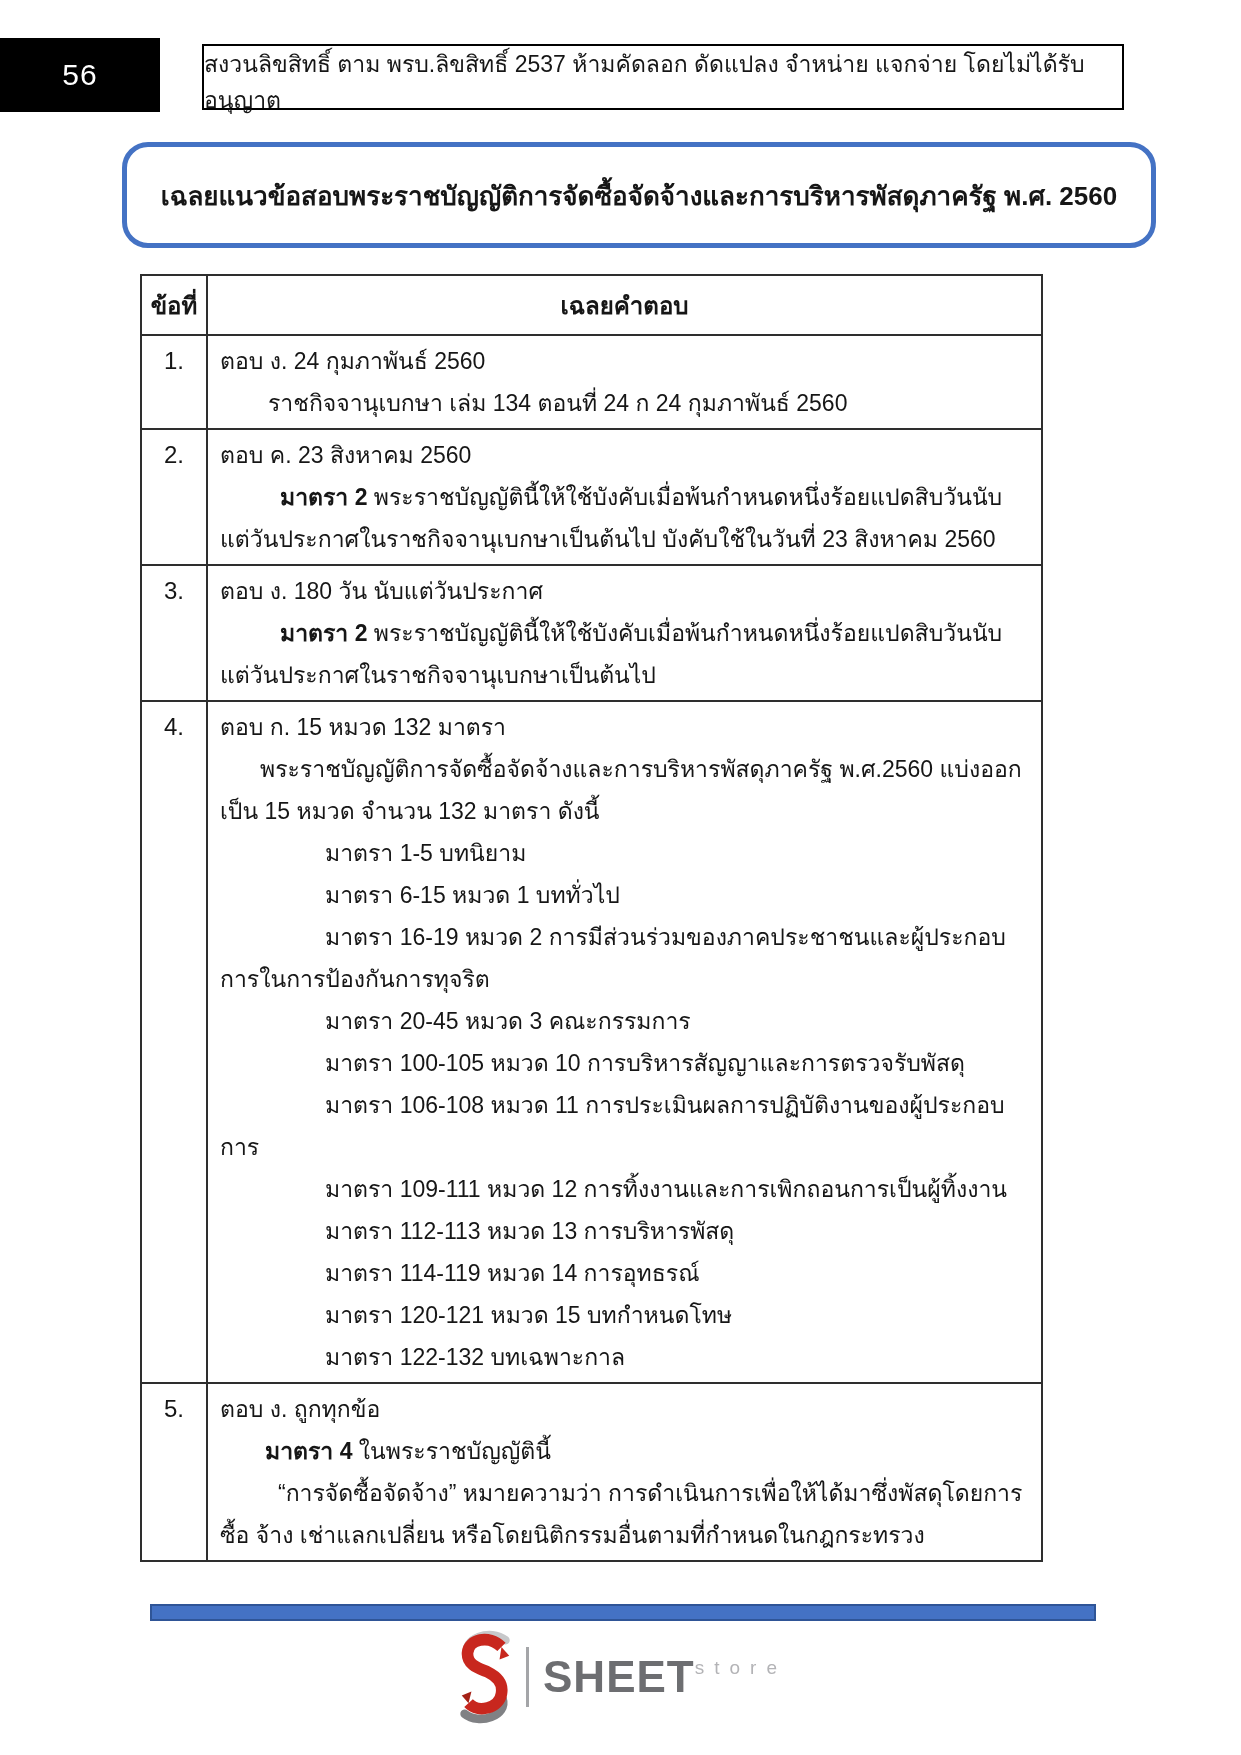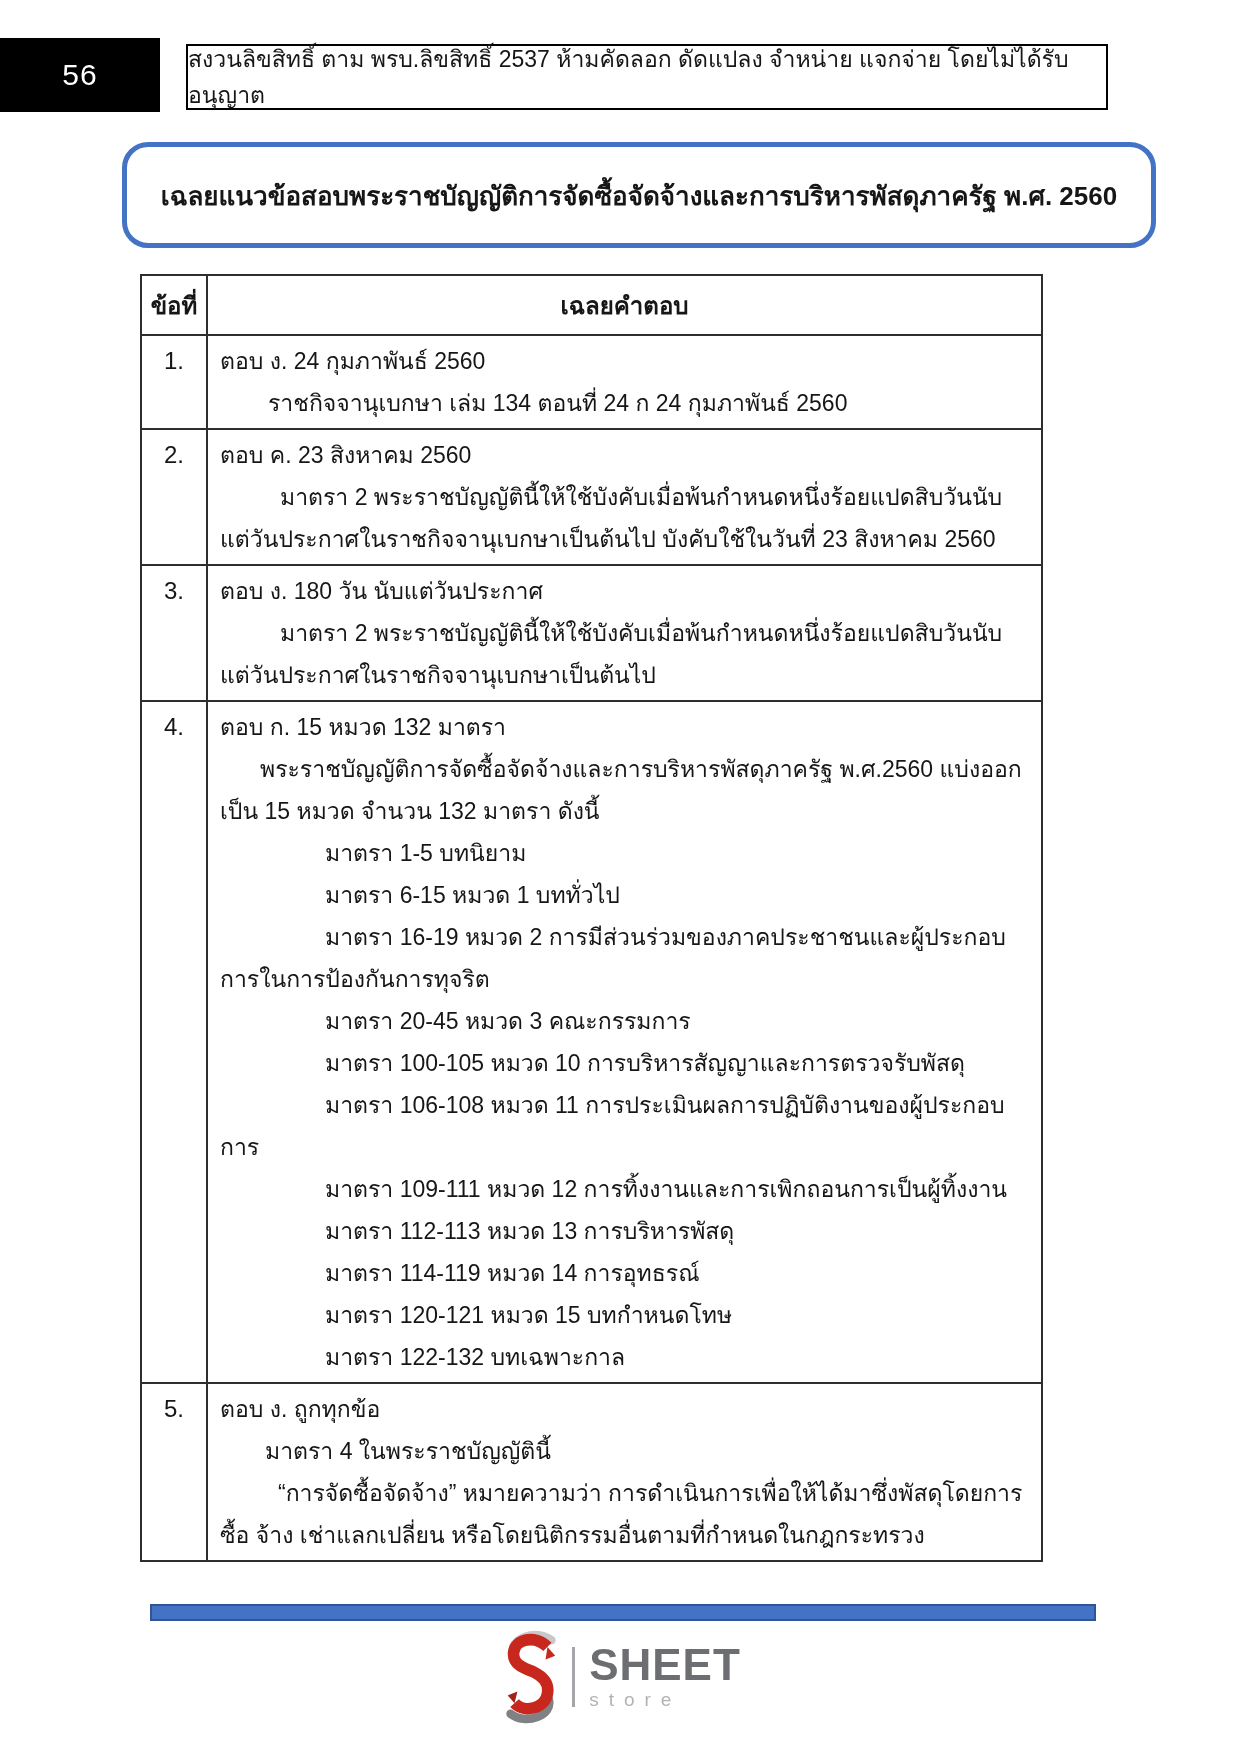--- a/index.html
+++ b/index.html
@@ -8,22 +8,22 @@
     font-family:"Liberation Sans","DejaVu Sans",sans-serif;color:#161616;
     overflow:hidden;
   }
   
   .pageno-box{
     position:absolute;left:0;top:38px;width:160px;height:74px;background:#000;
     color:#fff;display:flex;align-items:center;justify-content:center;
     font-size:30px;letter-spacing:1px;
   }
   .copyright-box{
-    position:absolute;left:186px;top:44px;width:918px;height:62px;
-    border:2px solid #000;display:flex;align-items:center;justify-content:center;
+    position:absolute;left:202px;top:44px;width:918px;height:62px;
+    border:2px solid #000;display:flex;align-items:flex-start;justify-content:center;
     font-size:23px;background:#fff;
   }
   
   .title-box{
     position:absolute;left:122px;top:142px;width:1034px;height:106px;
     box-sizing:border-box;border:5px solid #4472C4;border-radius:26px;
     display:flex;align-items:center;justify-content:center;background:#fff;
   }
   .title-box .title-text{font-size:26px;font-weight:bold;text-align:center;padding:0 20px;}
   
@@ -39,40 +39,40 @@
     height:60px;font-size:24px;font-weight:bold;text-align:center;
     vertical-align:middle;padding:4px;
   }
   td.qno{
     vertical-align:top;text-align:center;font-size:24px;
     padding:4px 0 0 0;line-height:42px;
   }
   td.ans{vertical-align:top;padding:4px 14px 4px 12px;font-size:23px;}
   td.ans p{margin:0;line-height:42px;}
   p.ansline{font-weight:normal;}
-  .b{font-weight:normal;margin-top:21px;}
+  .b{font-weight:bold;margin-top:21px;}
   .ind40{text-indent:40px;}
   .ind45{text-indent:45px;}
   .ind48{text-indent:48px;}
   .ind58{text-indent:58px;}
   .ind60{text-indent:60px;}
   .ind105{text-indent:105px;}
   td.ans.last{}
   
   .footer-bar{
     position:absolute;left:150px;top:1604px;width:942px;height:13px;
     background:#4472C4;border:2px solid #2F5597;box-sizing:content-box;
   }
   .logo{
     position:absolute;left:0;right:0;top:1630px;margin:0 auto;width:fit-content;
     display:flex;align-items:center;
   }
   .logo svg{display:block;}
   .logo-divider{width:3px;height:60px;background:#a4a5a8;margin:0 14px 0 10px;}
-  .logo-words{display:flex;flex-direction:column;justify-content:center;}
+  .logo-words{display:flex;justify-content:center;}
   .logo-main{
     font-size:44px;font-weight:bold;color:#6d6e71;line-height:44px;letter-spacing:1px;
   }
   .logo-sub{
     font-size:19px;color:#b3b3b6;letter-spacing:10px;line-height:22px;margin-top:2px;
   }
 </style>
 </head>
 <body>
 

